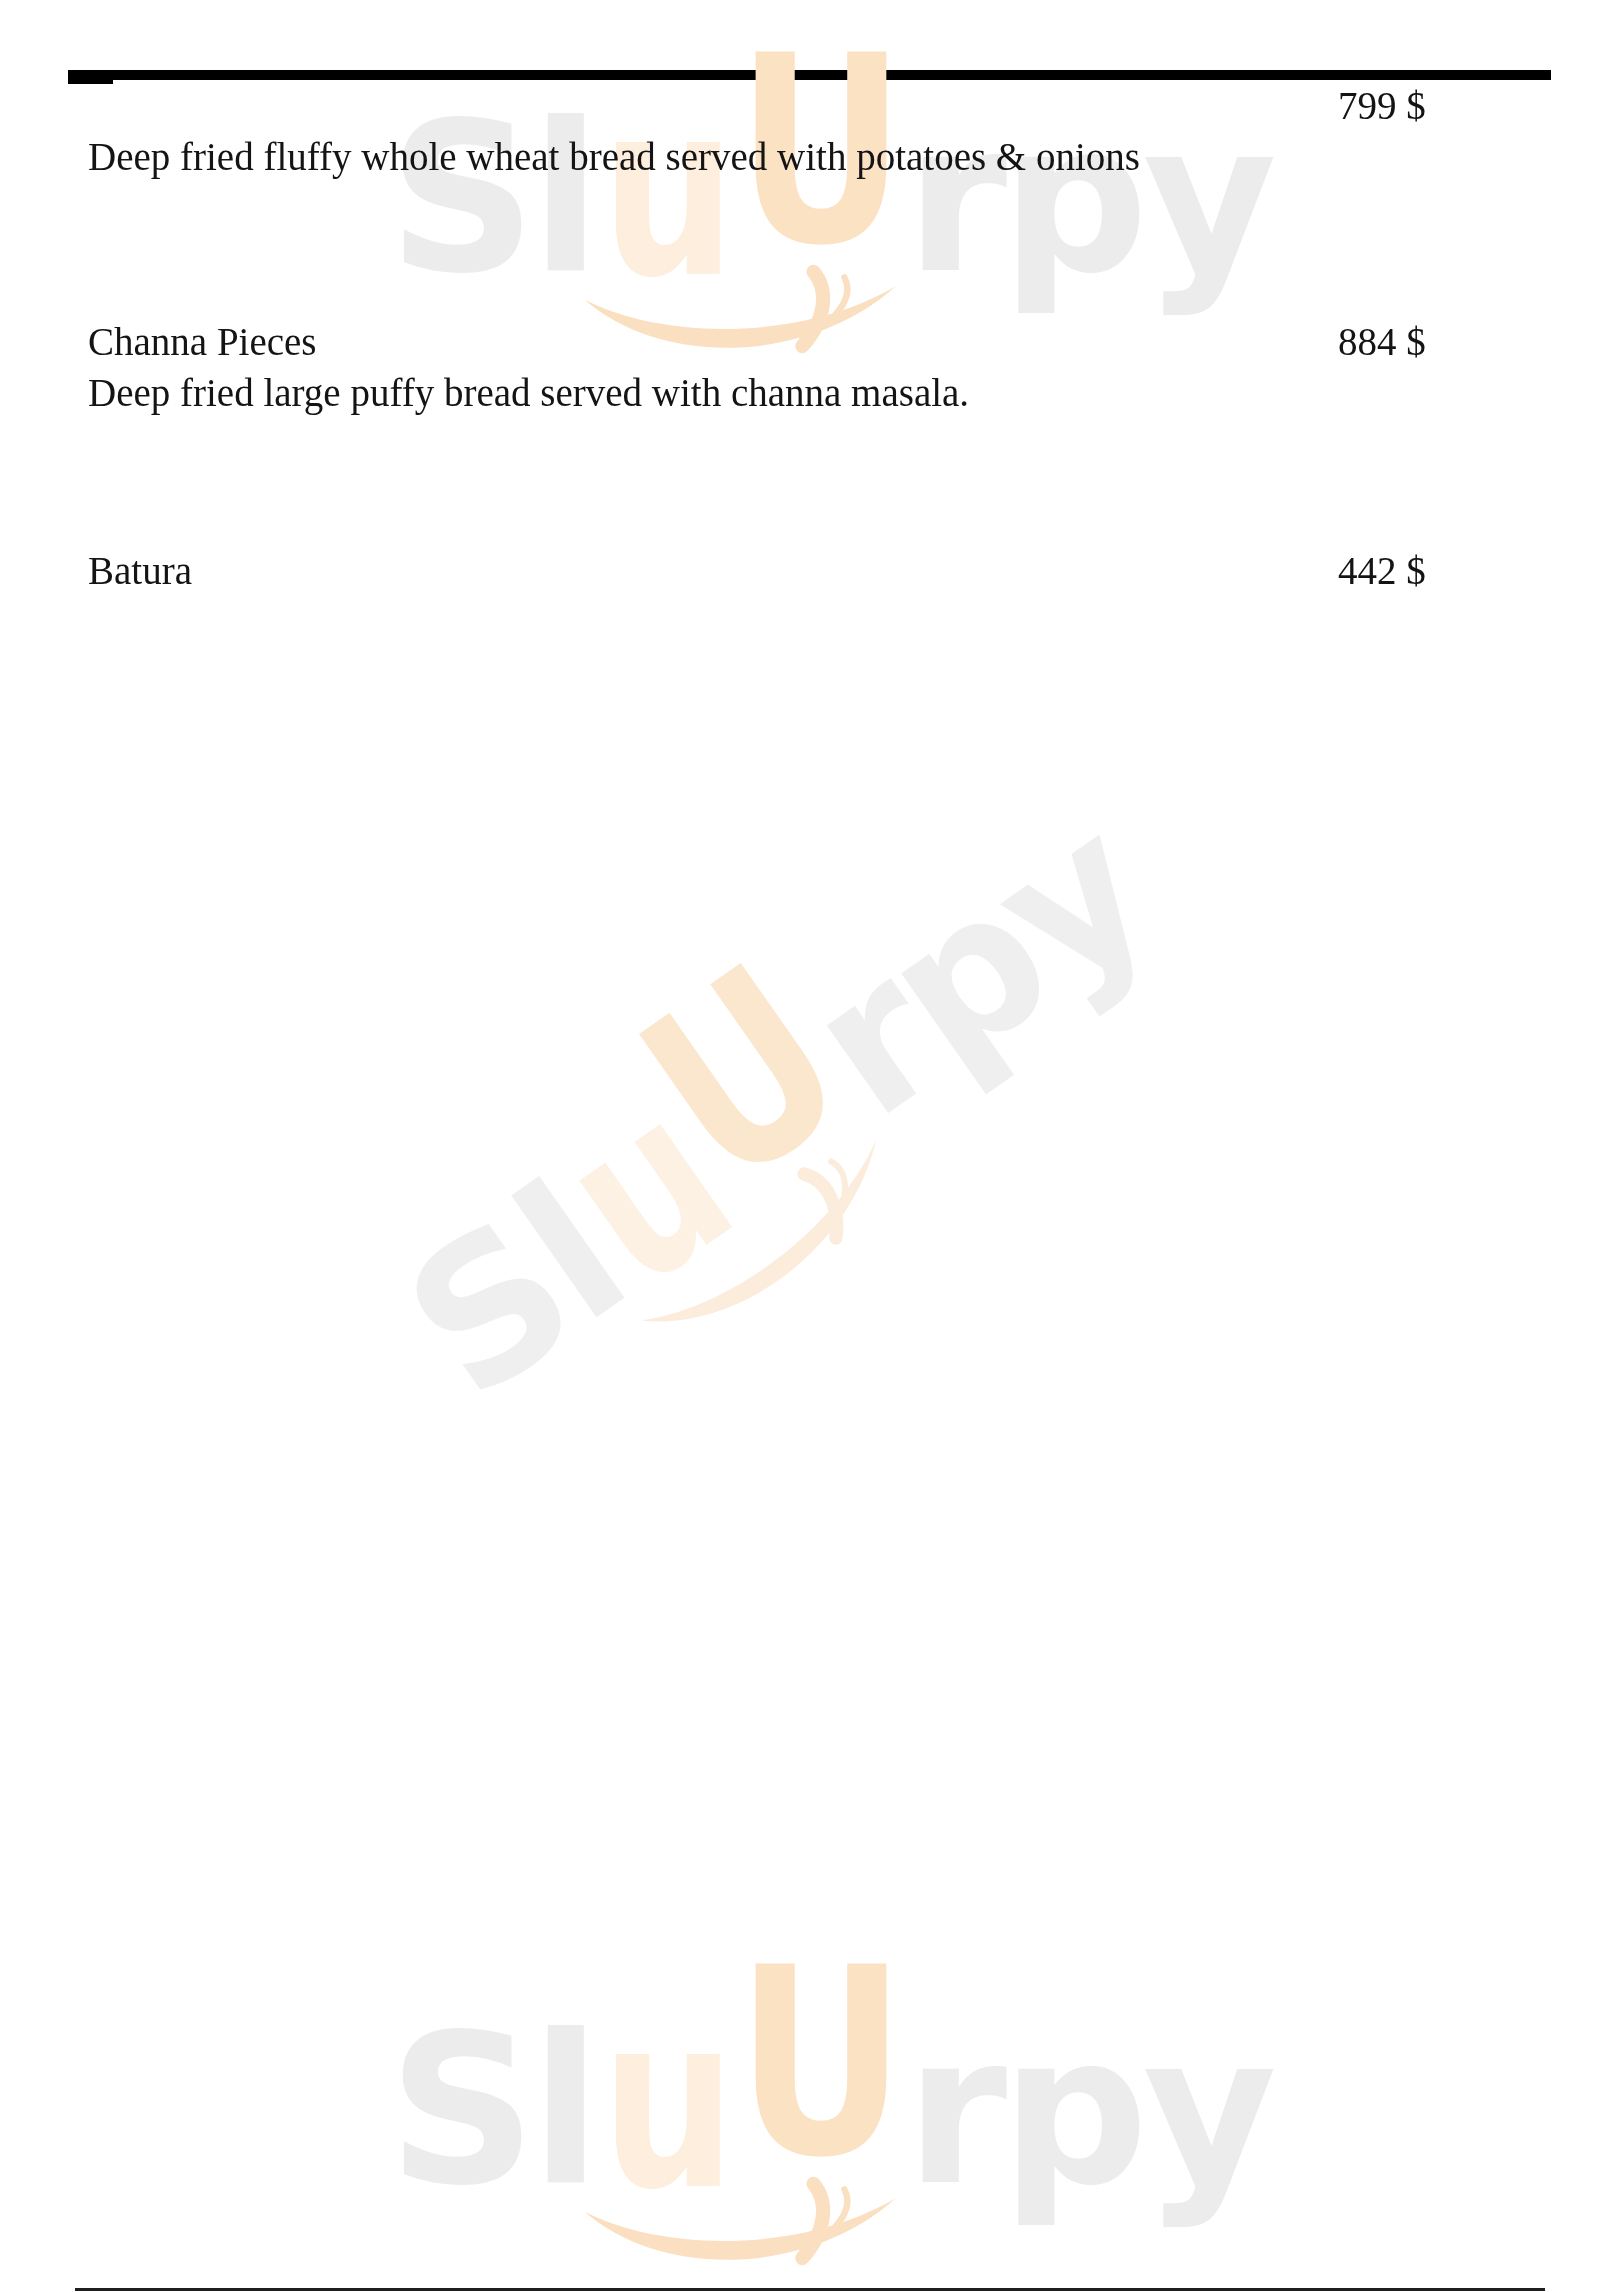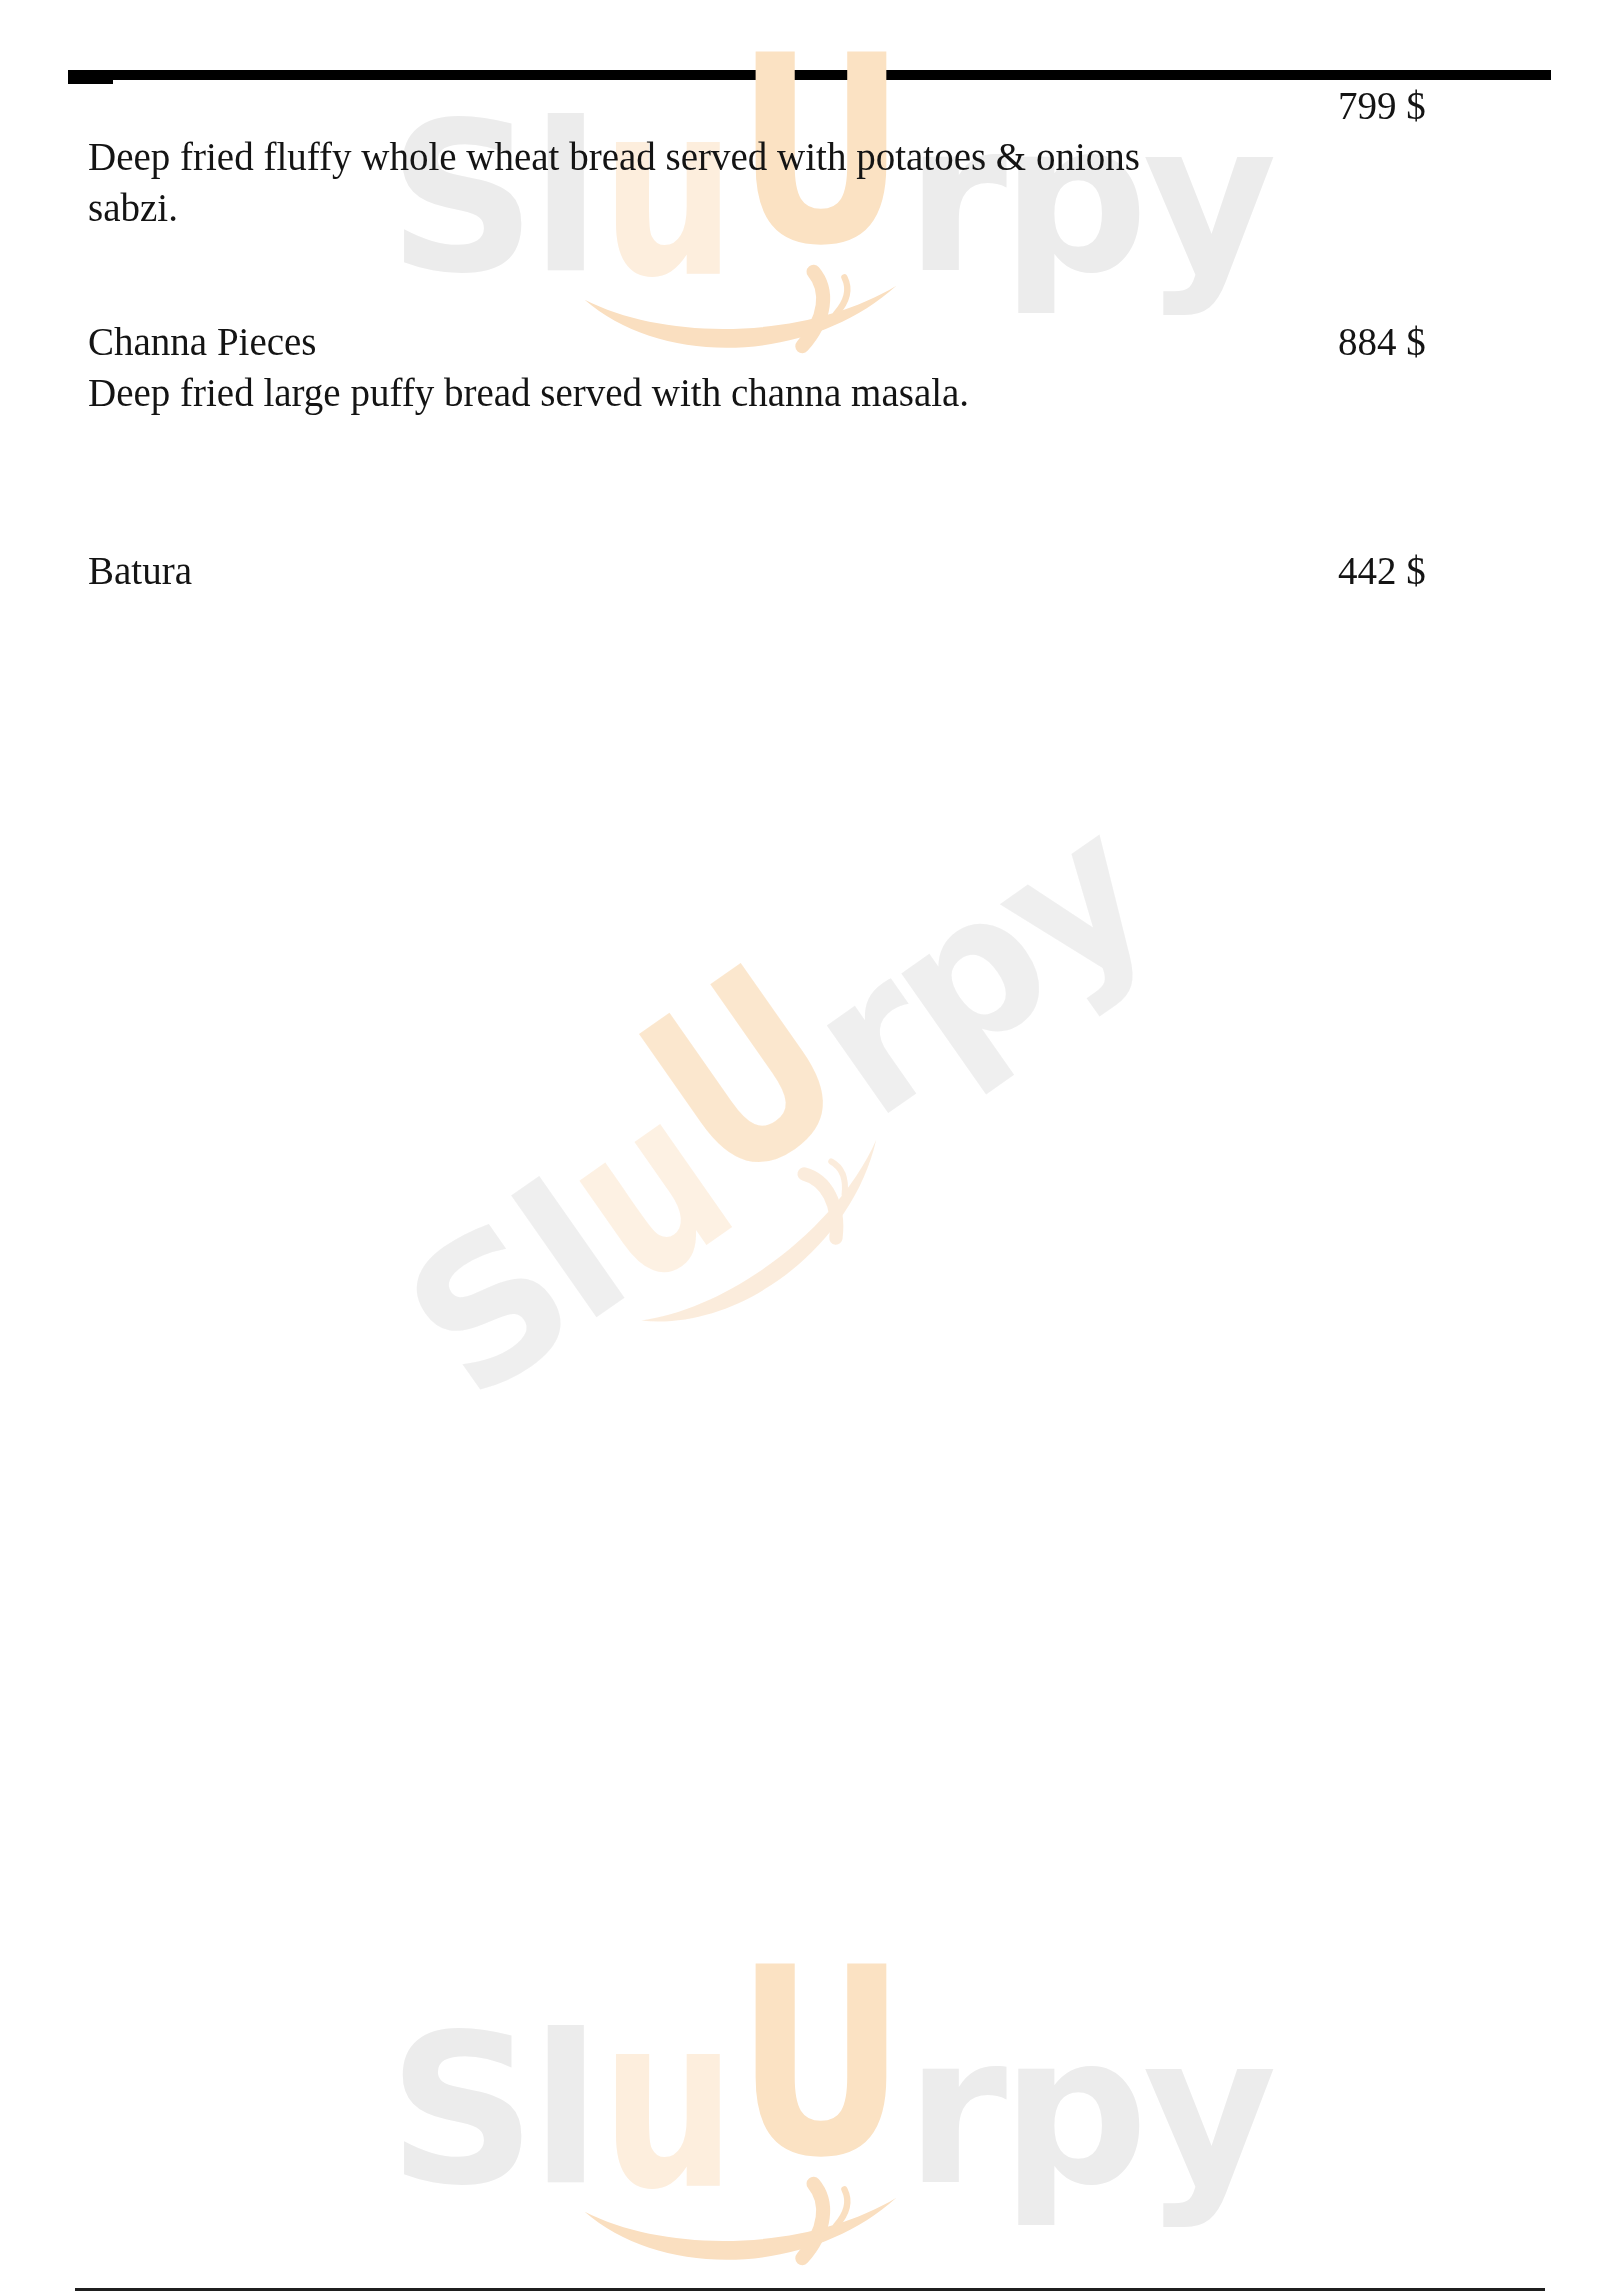--- a/index.html
+++ b/index.html
@@ -89,21 +89,20 @@
     <svg viewBox="0 0 460 150">
       <path d="M8,42 C120,140 330,132 452,22 C330,96 130,104 8,42 Z" fill="#fadfc0"></path>
       <path d="M318,108 C352,70 356,28 334,2" fill="none" stroke="#fadfc0" stroke-width="20" stroke-linecap="round"></path>
       <path d="M366,62 C382,44 386,26 378,10" fill="none" stroke="#fadfc0" stroke-width="9" stroke-linecap="round"></path>
     </svg>
   </div>
 
   <div class="item-price price t1">799 $</div>
   <div class="item-desc d1">
     <div>Deep fried fluffy whole wheat bread served with potatoes &amp; onions</div>
-    <div>sabzi.</div>
   </div>
 
   <div class="item-name name t2">Channa Pieces</div>
   <div class="item-price price t2">884 $</div>
   <div class="item-desc d2">
     <div>Deep fried large puffy bread served with channa masala.</div>
   </div>
 
   <div class="item-name name t3">Batura</div>
   <div class="item-price price t3">442 $</div>

